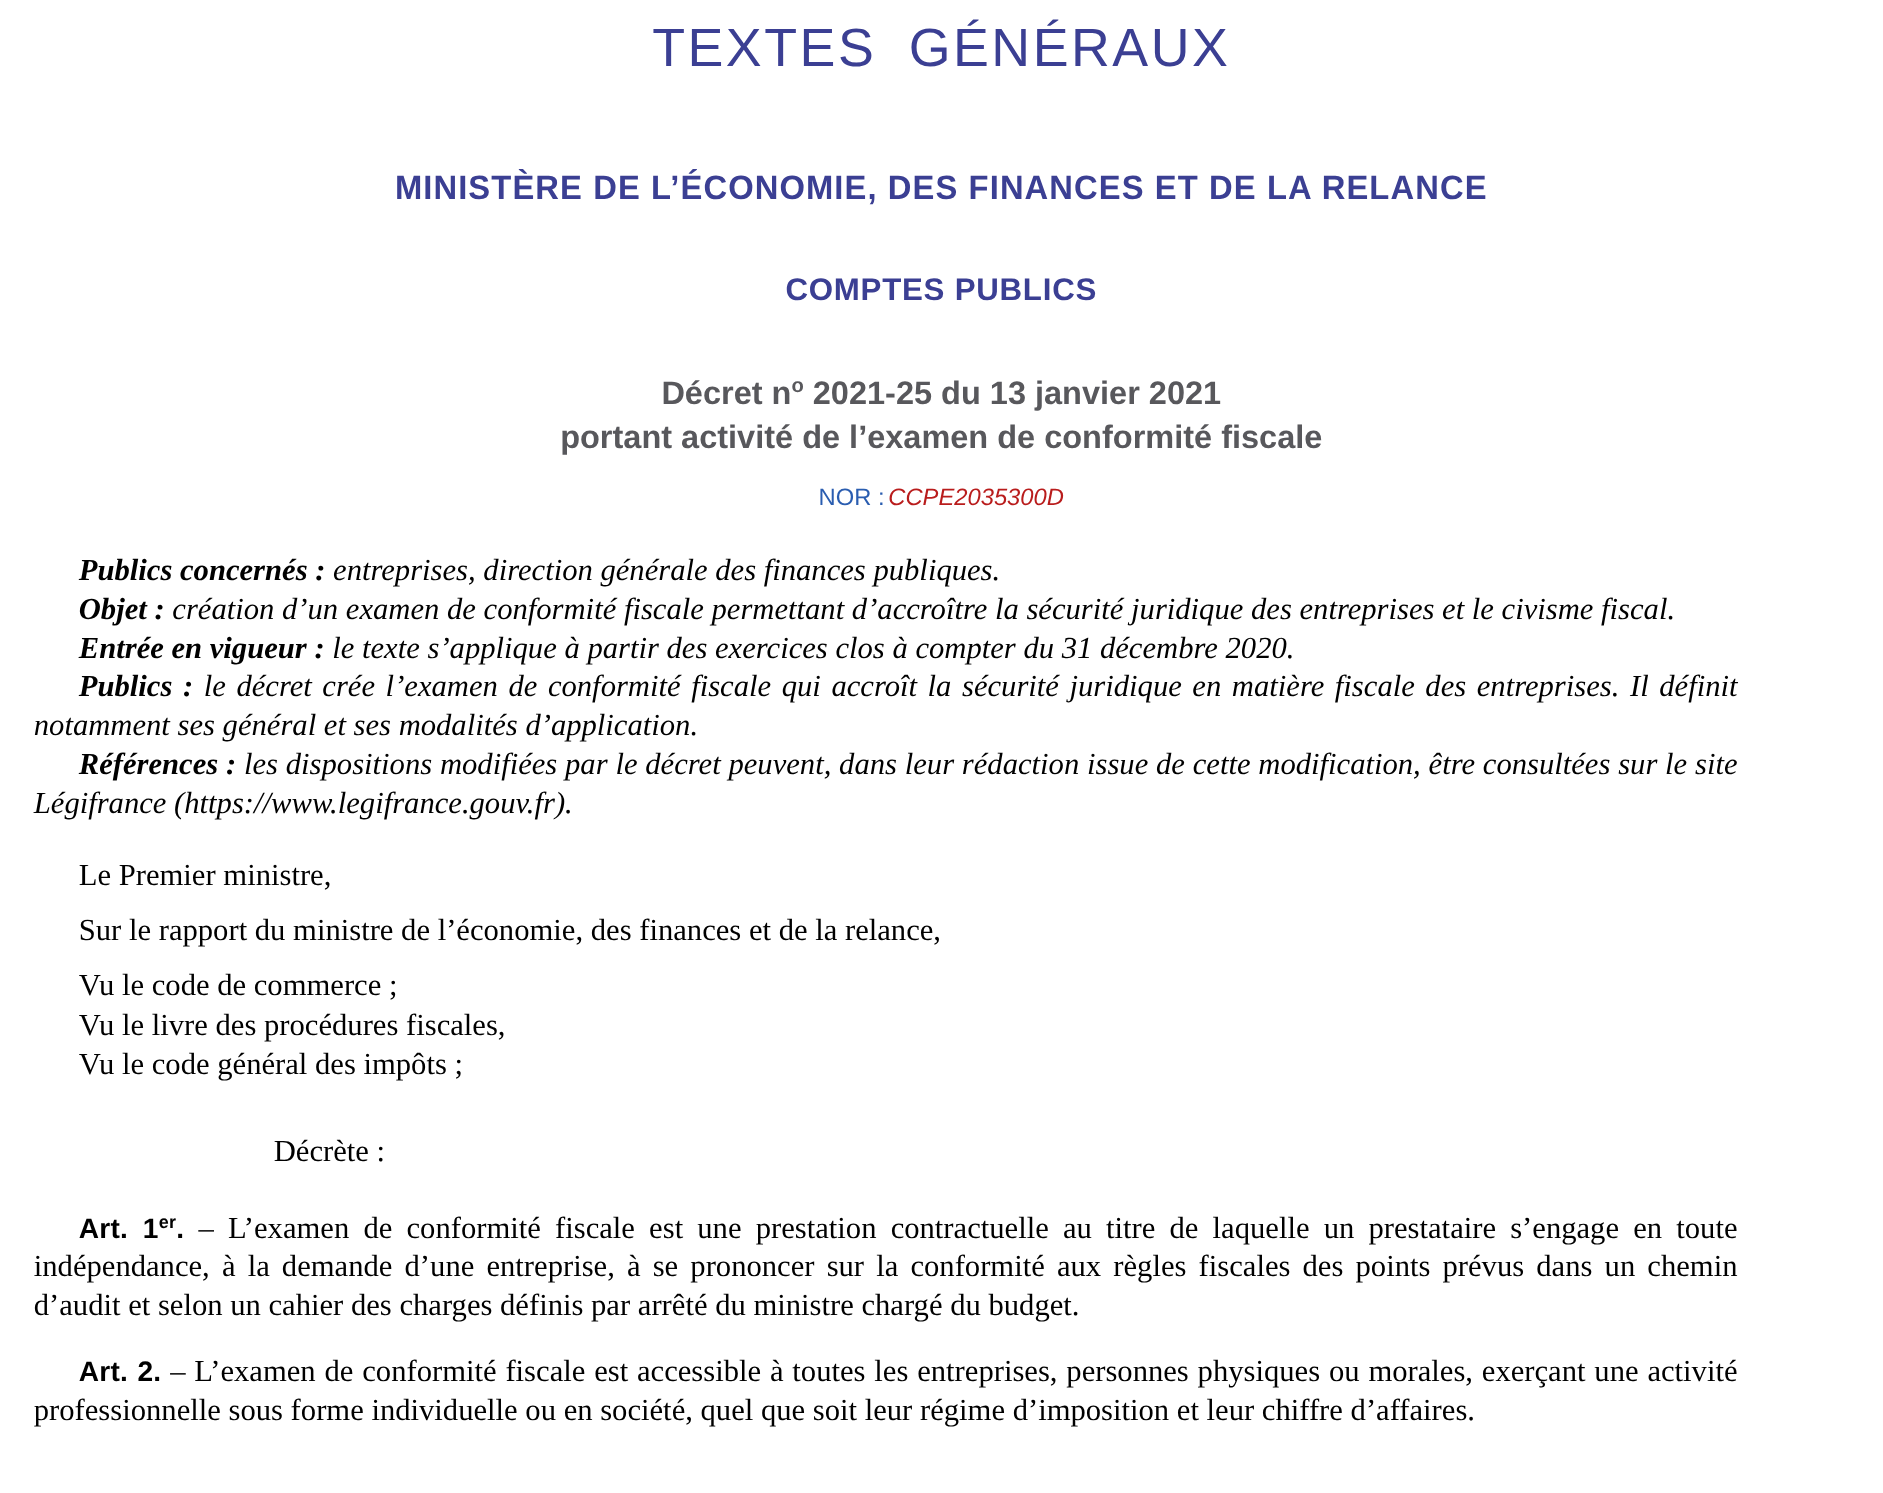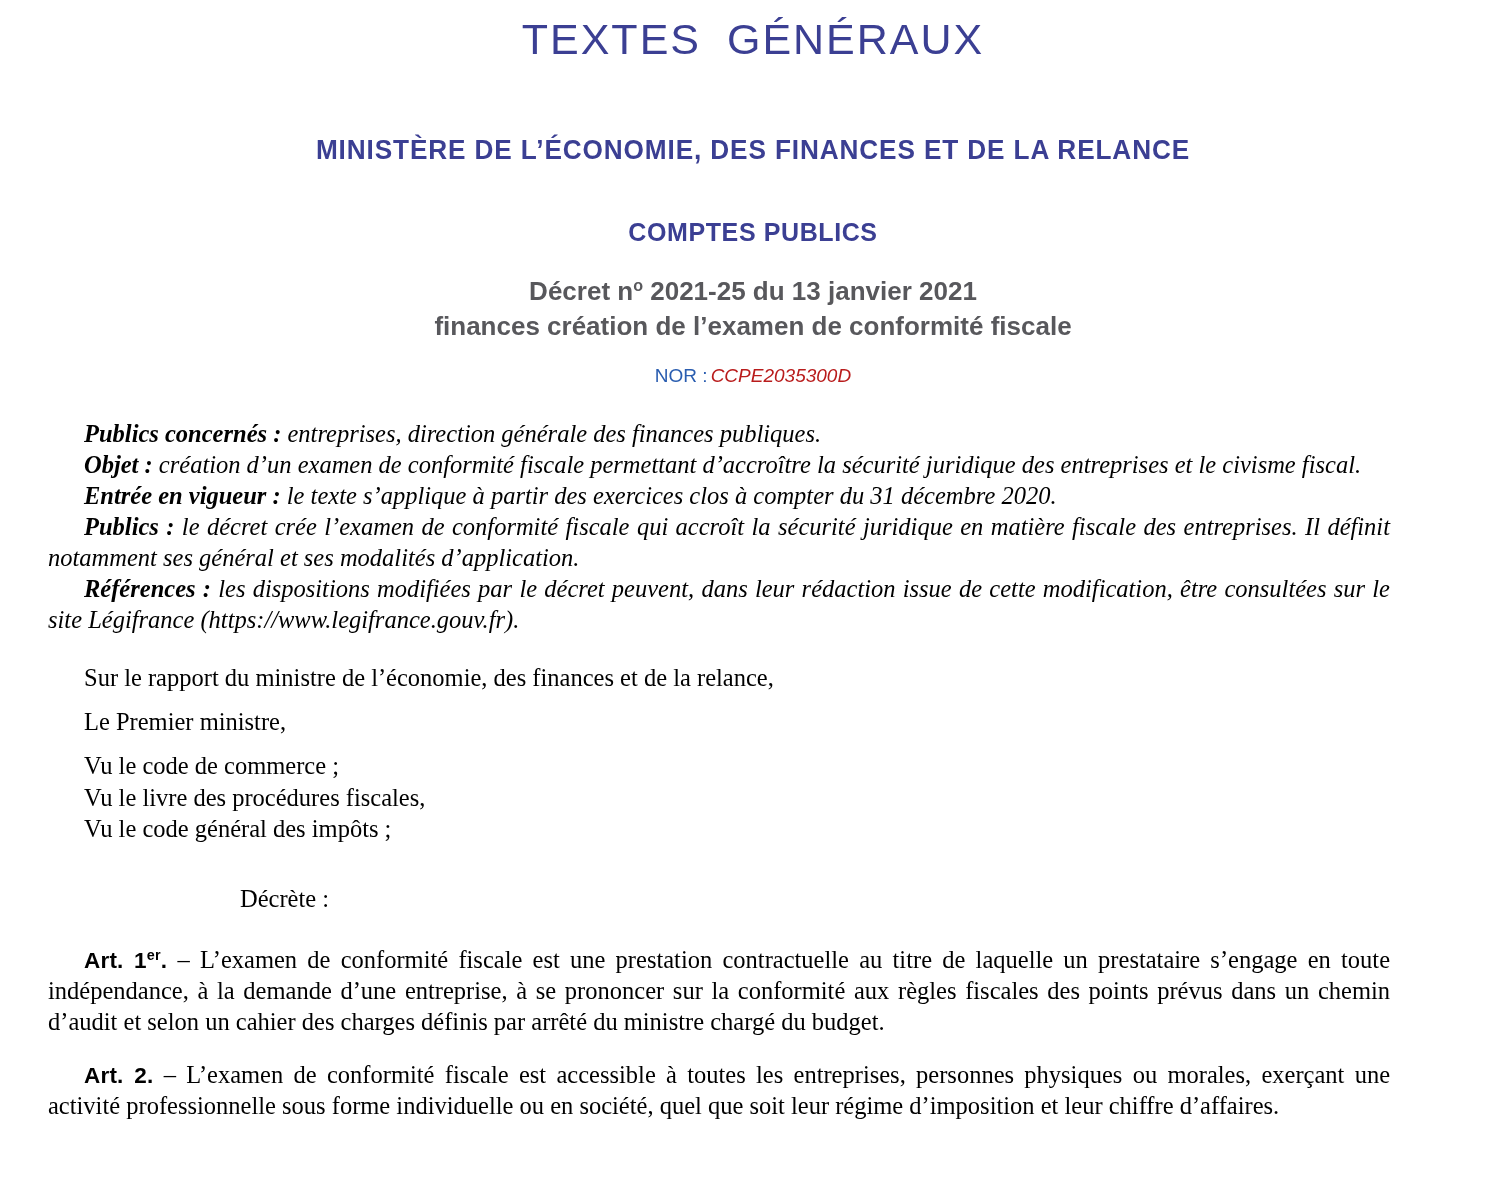--- a/index.html
+++ b/index.html
@@ -59,21 +59,21 @@
     color: #3b3f93;
     margin-top: 56px;
     line-height: 1.0;
   }
 
   .decret-title {
     font-family: "Liberation Sans", "DejaVu Sans", sans-serif;
     font-weight: 700;
     font-size: 26px;
     color: #58585c;
-    margin-top: 29px;
+    margin-top: 52px;
     line-height: 1.35;
   }
   .decret-title .ord {
     font-size: 0.62em;
     vertical-align: 0.58em;
     letter-spacing: 0;
   }
 
   .nor-line {
     margin-top: 22px;
@@ -88,21 +88,21 @@
   .nor-value {
     color: #b91c1c;
     font-style: italic;
     font-weight: 400;
     margin-left: 3px;
   }
 
   
   .body-area {
     margin-top: 34px;
-    padding-left: 48px;
+    padding-left: 27px;
     padding-right: 116px;
   }
 
   p {
     margin: 0;
   }
 
   
   .meta-block p {
     font-family: "Liberation Serif", "DejaVu Serif", serif;
@@ -179,21 +179,21 @@
   <div class="masthead">
 
     <div class="textes-generaux">TEXTES  GÉNÉRAUX</div>
 
     <div class="ministere">MINISTÈRE DE L’ÉCONOMIE, DES FINANCES ET DE LA RELANCE</div>
 
     <div class="comptes-publics">COMPTES PUBLICS</div>
 
     <div class="decret-title">
       <div><span>Décret n</span><span class="ord">o</span><span> 2021-25 du 13 janvier 2021</span></div>
-      <div>finances création de l’examen de conformité fiscale</div>
+      <div>portant activité de l’examen de conformité fiscale</div>
     </div>
 
     <div class="nor-line">
       <span class="nor-label">NOR :</span><span class="nor-value">CCPE2035300D</span>
     </div>
 
   </div>
 
   <div class="body-area">
 
@@ -205,22 +205,22 @@
 
       <p><span class="lead">Entrée en vigueur :</span><span> le texte s’applique à partir des exercices clos à compter du 31 décembre 2020.</span></p>
 
       <p><span class="lead">Publics :</span><span> le décret crée l’examen de conformité fiscale qui accroît la sécurité juridique en matière fiscale des entreprises. Il définit notamment ses général et ses modalités d’application.</span></p>
 
       <p><span class="lead">Références :</span><span> les dispositions modifiées par le décret peuvent, dans leur rédaction issue de cette modification, être consultées sur le site Légifrance (https://www.legifrance.gouv.fr).</span></p>
 
     </div>
 
     <div class="visa-block">
+      <p>Le Premier ministre,</p>
       <p>Sur le rapport du ministre de l’économie, des finances et de la relance,</p>
-      <p>Le Premier ministre,</p>
       <p class="tight">Vu le code de commerce ;</p>
       <p class="tight">Vu le livre des procédures fiscales,</p>
       <p class="tight">Vu le code général des impôts ;</p>
 
       <p class="decrete">Décrète :</p>
     </div>
 
     <div class="articles">
 
       <p><span class="art-label"><span>Art. 1</span><span class="ord">er</span><span>.</span></span><span class="art-dash"> – </span><span>L’examen de conformité fiscale est une prestation contractuelle au titre de laquelle un prestataire s’engage en toute indépendance, à la demande d’une entreprise, à se prononcer sur la conformité aux règles fiscales des points prévus dans un chemin d’audit et selon un cahier des charges définis par arrêté du ministre chargé du budget.</span></p>

